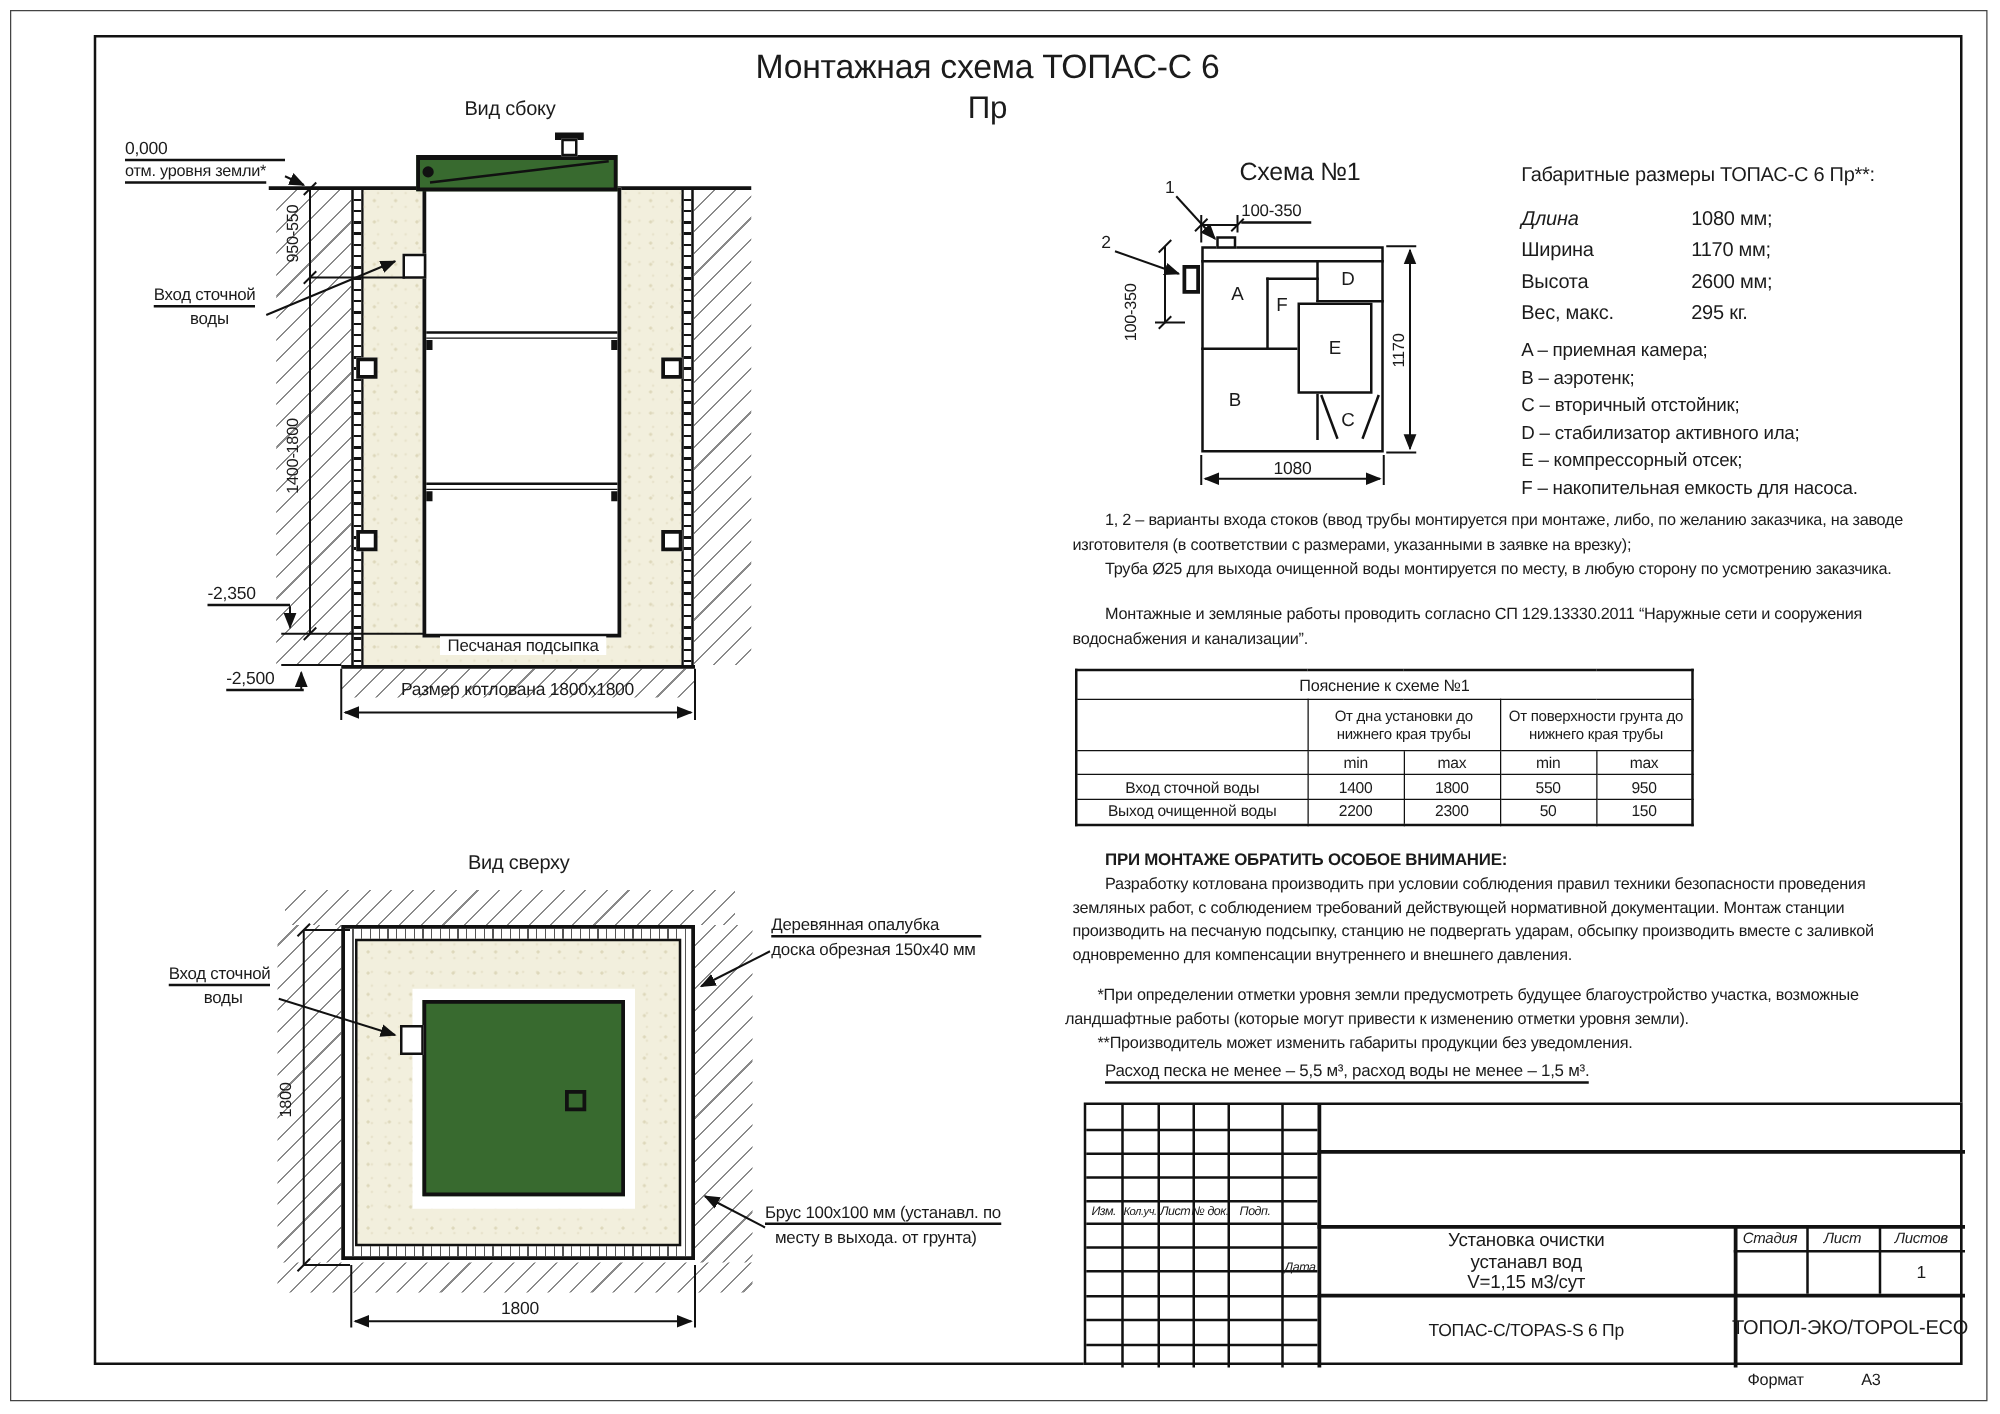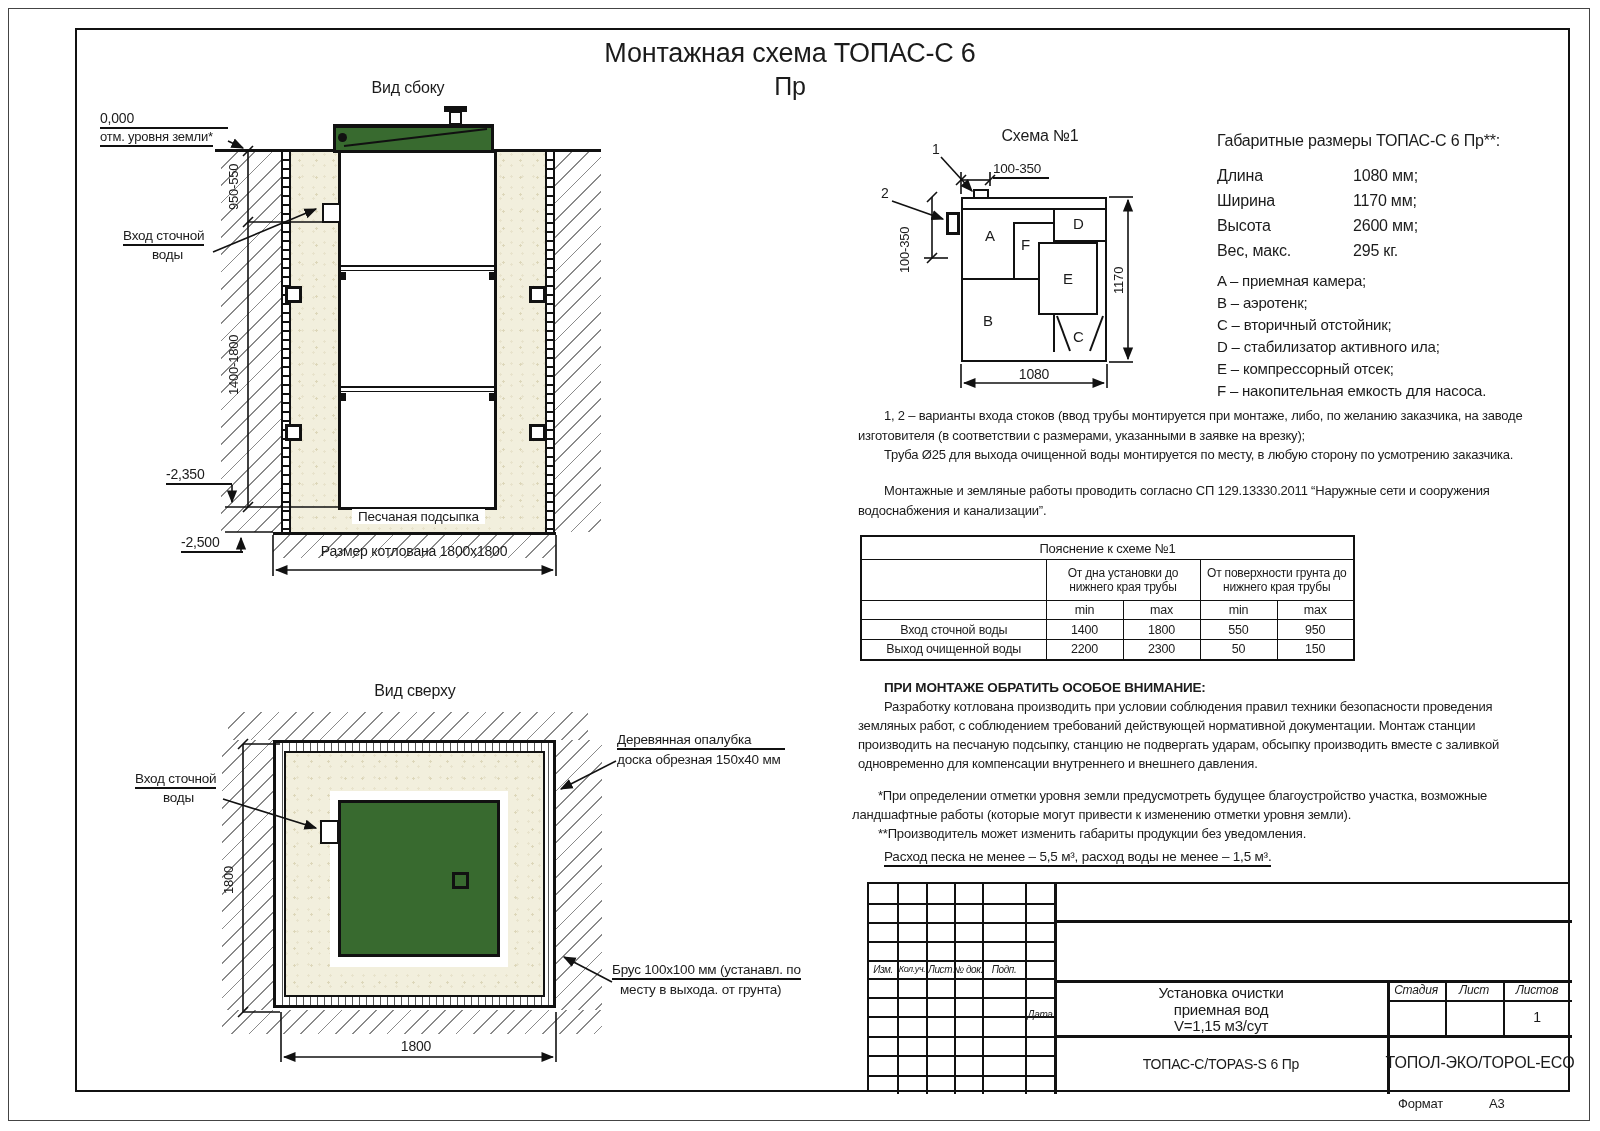--- a/index.html
+++ b/index.html
@@ -97,21 +97,21 @@
 
   <div class="t ul" style="left:135px;top:771px;font-size:13.5px;">Вход сточной</div>
   <div class="t" style="left:163px;top:790px;font-size:13.5px;">воды</div>
   <div class="vdim" style="left:221px;top:830px;height:100px;font-size:13px;">1800</div>
   <div class="t" style="left:416px;top:1038px;transform:translateX(-50%);font-size:14px;">1800</div>
   <div class="t ul" style="left:617px;top:732px;font-size:13.5px;width:168px;">Деревянная опалубка</div>
   <div class="t" style="left:617px;top:752px;font-size:13.5px;">доска обрезная 150x40 мм</div>
   <div class="t ul" style="left:612px;top:962px;font-size:13.5px;">Брус 100x100 мм (устанавл. по</div>
   <div class="t" style="left:620px;top:982px;font-size:13.5px;">месту в выхода. от грунта)</div>
 
-  <div class="t" style="left:1040px;top:127px;transform:translateX(-50%);font-size:16px;">Схема №1</div>
+  <div class="t" style="left:1040px;top:127px;transform:translateX(-50%);font-size:20px;">Схема №1</div>
 
   <div class="abs" style="left:961px;top:197px;width:146px;height:165px;border:2.5px solid #111;box-sizing:border-box;background:#fff;"></div>
   <div class="ln" style="left:961px;top:208px;width:146px;height:2px;"></div>
   <div class="ln" style="left:1053px;top:208px;width:2px;height:34px;"></div>
   <div class="ln" style="left:1053px;top:240px;width:54px;height:2px;"></div>
   <div class="ln" style="left:1013px;top:222px;width:2px;height:58px;"></div>
   <div class="ln" style="left:1013px;top:222px;width:42px;height:2px;"></div>
   <div class="ln" style="left:961px;top:278px;width:79px;height:2px;"></div>
   <div class="abs" style="left:1038px;top:242px;width:60px;height:73px;border:2.5px solid #111;box-sizing:border-box;background:#fff;"></div>
   <div class="ln" style="left:1053px;top:315px;width:2px;height:37px;"></div>
@@ -127,21 +127,21 @@
   <div class="abs" style="left:946px;top:212px;width:14px;height:23px;border:3px solid #111;box-sizing:border-box;background:#fff;"></div>
   <div class="t" style="left:932px;top:141px;font-size:14px;">1</div>
   <div class="t" style="left:881px;top:185px;font-size:14px;">2</div>
 
   <div class="t ul" style="left:993px;top:161px;font-size:13.5px;width:56px;">100-350</div>
   <div class="vdim" style="left:897px;top:207px;height:85px;font-size:13px;">100-350</div>
   <div class="t" style="left:1034px;top:366px;transform:translateX(-50%);font-size:14px;">1080</div>
   <div class="vdim" style="left:1111px;top:238px;height:85px;font-size:13px;">1170</div>
 
   <div class="t" style="left:1217px;top:132px;font-size:16px;">Габаритные размеры ТОПАС-С 6 Пр**:</div>
-  <div class="t" style="left:1217px;top:167px;font-size:16px;">Длина</div>
+  <div class="t" style="left:1217px;top:167px;font-size:16px;font-style:italic;">Длина</div>
   <div class="t" style="left:1353px;top:167px;font-size:16px;">1080 мм;</div>
   <div class="t" style="left:1217px;top:192px;font-size:16px;">Ширина</div>
   <div class="t" style="left:1353px;top:192px;font-size:16px;">1170 мм;</div>
   <div class="t" style="left:1217px;top:217px;font-size:16px;">Высота</div>
   <div class="t" style="left:1353px;top:217px;font-size:16px;">2600 мм;</div>
   <div class="t" style="left:1217px;top:242px;font-size:16px;">Вес, макс.</div>
   <div class="t" style="left:1353px;top:242px;font-size:16px;">295 кг.</div>
 
   <div class="t" style="left:1217px;top:272px;font-size:15px;">A – приемная камера;</div>
   <div class="t" style="left:1217px;top:294px;font-size:15px;">B – аэротенк;</div>
@@ -239,21 +239,21 @@
     <div class="sv" style="left:576px;top:96px;height:55px;width:2px;"></div>
     <div class="sv" style="left:634px;top:96px;height:55px;width:2px;"></div>
     <div class="sh" style="left:518px;top:116px;width:185px;height:2px;"></div>
 
     <div class="t" style="left:547px;top:99px;transform:translateX(-50%);font-size:12px;font-style:italic;">Стадия</div>
     <div class="t" style="left:605px;top:99px;transform:translateX(-50%);font-size:12px;font-style:italic;">Лист</div>
     <div class="t" style="left:668px;top:99px;transform:translateX(-50%);font-size:12px;font-style:italic;">Листов</div>
     <div class="t" style="left:668px;top:125px;transform:translateX(-50%);font-size:14px;">1</div>
 
     <div class="t" style="left:352px;top:100px;transform:translateX(-50%);font-size:15px;">Установка очистки</div>
-    <div class="t" style="left:352px;top:117px;transform:translateX(-50%);font-size:15px;">приемная вод</div>
+    <div class="t" style="left:352px;top:117px;transform:translateX(-50%);font-size:15px;">устанавл вод</div>
     <div class="t" style="left:352px;top:133px;transform:translateX(-50%);font-size:15px;">V=1,15 м3/сут</div>
 
     <div class="t" style="left:352px;top:172px;transform:translateX(-50%);font-size:14px;font-weight:normal;">ТОПАС-С/TOPAS-S 6 Пр</div>
     <div class="t" style="left:611px;top:170px;transform:translateX(-50%);font-size:16px;">ТОПОЛ-ЭКО/TOPOL-ECO</div>
   </div>
 
   <div class="t" style="left:1398px;top:1096px;font-size:13px;">Формат</div>
   <div class="t" style="left:1489px;top:1096px;font-size:13px;">А3</div>
 
   <svg id="overlay" width="1600" height="1131" viewBox="0 0 1600 1131">

